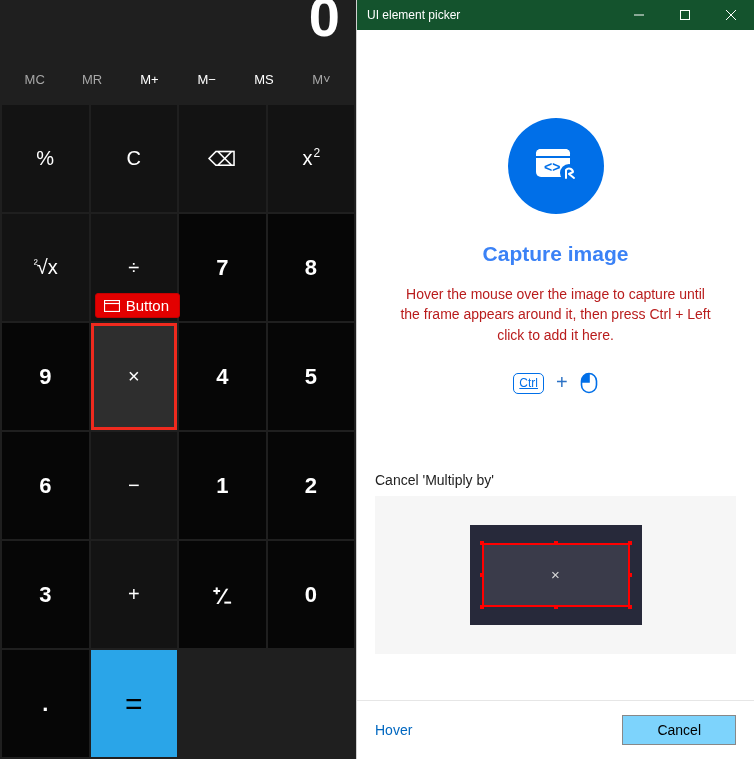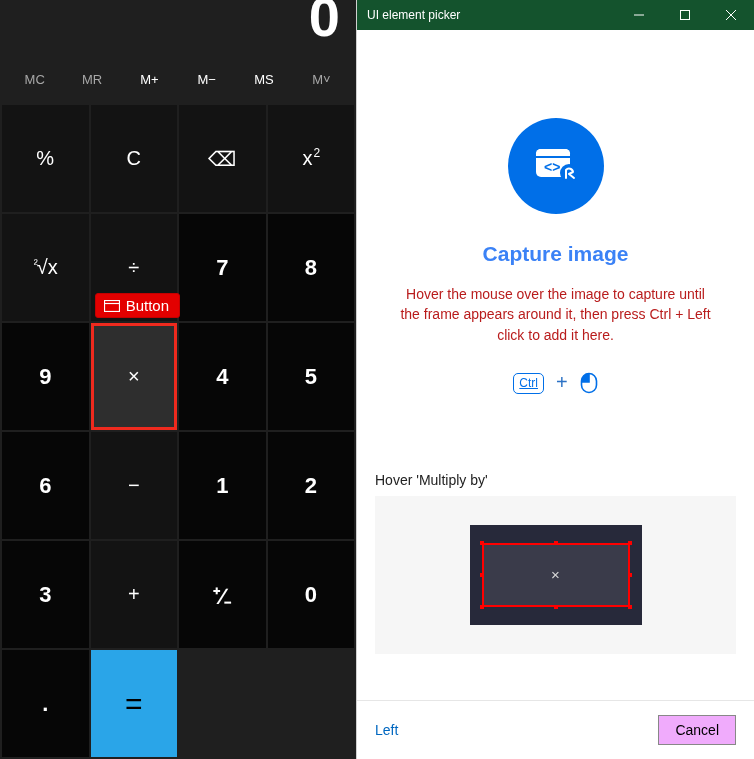--- a/index.html
+++ b/index.html
@@ -226,22 +226,22 @@
   .footer {
     border-top: 1px solid #e6e6e6;
     padding: 14px 18px;
     display: flex;
     align-items: center;
     justify-content: space-between;
   }
   .help { color: #0067c0; font-size: 14px; cursor: pointer; }
   .cancel-btn {
     border: 1px solid #888;
-    background: #f0abfc;
-    padding: 6px 16px;
+    background: #7dd3fc;
+    padding: 6px 34px;
     font-size: 14px;
     cursor: pointer;
   }
 </style>
 </head>
 <body>
 
 <div class="calc">
 
   <div class="calc-display">0</div>
@@ -345,37 +345,37 @@
         <span class="kbd">Ctrl</span>
         <span class="plus">+</span>
         <svg width="18" height="22" viewBox="0 0 18 22">
           <rect x="1.5" y="1.5" width="15" height="19" rx="7.5" fill="none" stroke="#006fe8" stroke-width="1.6"></rect>
           <path d="M9 1.5 V10 H1.5" fill="none" stroke="#006fe8" stroke-width="1.6"></path>
           <path d="M1.5 9 A7.5 7.5 0 0 1 9 1.5 V10 H1.5 Z" fill="#006fe8"></path>
         </svg>
       </div>
     </div>
 
-    <div class="captured-label">Hover 'Multiply by'</div>
+    <div class="captured-label">Cancel 'Multiply by'</div>
 
     <div class="preview-box">
       <div class="preview-inner">
         <div class="preview-target"></div>
         <div class="preview-handle" style="left:10px; top:16px"></div>
         <div class="preview-handle" style="right:10px; top:16px"></div>
         <div class="preview-handle" style="left:10px; bottom:16px"></div>
         <div class="preview-handle" style="right:10px; bottom:16px"></div>
         <div class="preview-handle" style="left:calc(50% - 2px); top:16px"></div>
         <div class="preview-handle" style="left:calc(50% - 2px); bottom:16px"></div>
         <div class="preview-handle" style="left:10px;  top:calc(50% - 2px)"></div>
         <div class="preview-handle" style="right:10px; top:calc(50% - 2px)"></div>
         <span class="x">×</span>
       </div>
     </div>
 
   </div>
 
   <div class="footer">
-    <a class="help">Left</a>
+    <a class="help">Hover</a>
     <button class="cancel-btn">Cancel</button>
   </div>
 
 </div>
 
 </body></html>

